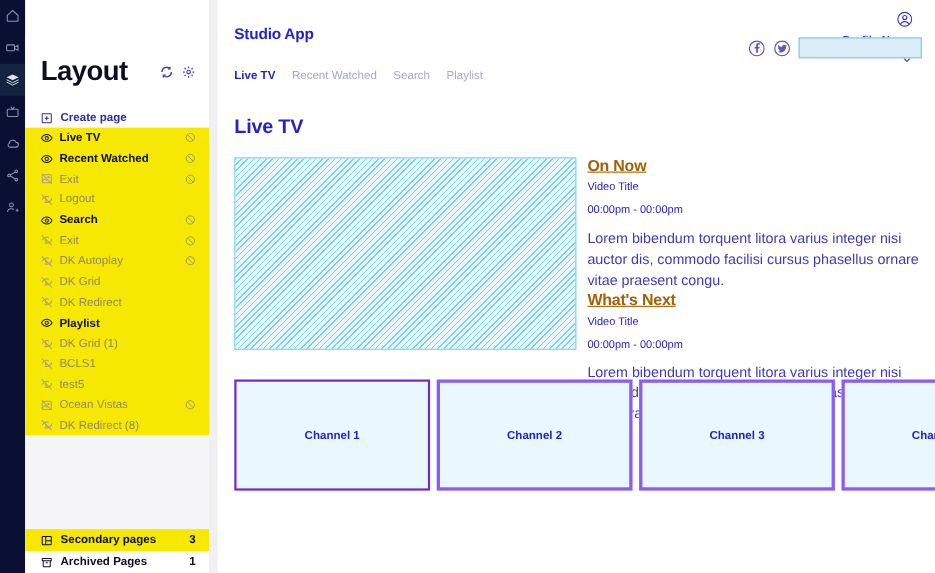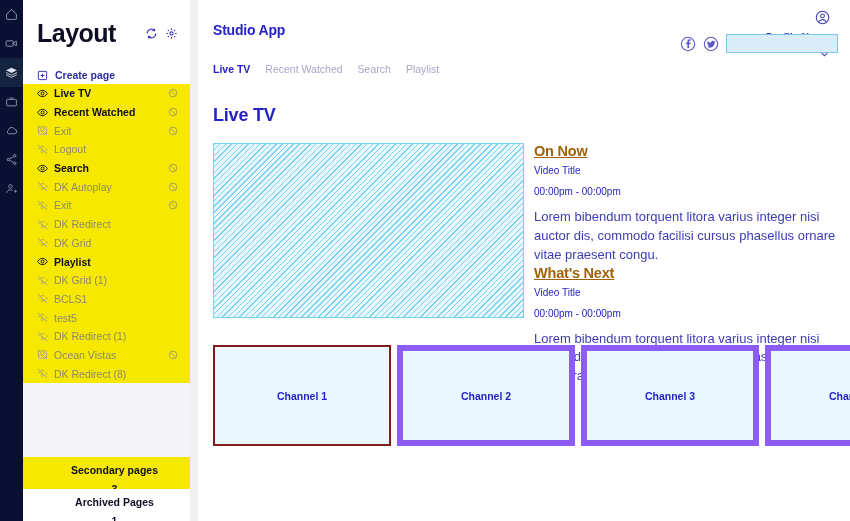--- a/index.html
+++ b/index.html
@@ -27,20 +27,21 @@
   
   #sidebar {
     position: absolute; left: 23px; top: 0; width: 167px; height: 521px;
     background: #ffffff;
     display: flex; flex-direction: column;
   }
   #sidebar-header {
     height: 66px; padding: 0 12px 0 14px;
     display: flex; align-items: center; justify-content: space-between;
     background: #ffffff;
+    margin-top: 32px;
   }
   #sidebar-title {
     font-size: 25px; font-weight: bold; color: #0d0d23;
     letter-spacing: -0.5px;
   }
   #sidebar-header-icons { display: flex; gap: 7px; align-items: center; }
   .hdr-icon { cursor: pointer; display: block; }
 
   #create-row {
     height: 18px; display: flex; align-items: center; gap: 7px;
@@ -56,24 +57,23 @@
   }
   .page-row .pname { flex: 1; white-space: nowrap; overflow: hidden; }
   .page-row.on .pname { color: #0d0d23; font-weight: bold; }
   .page-row.off .pname { color: #8d8a6a; font-weight: normal; }
   .eye { flex: 0 0 11px; width: 11px; height: 11px; }
   .block { flex: 0 0 10px; width: 10px; height: 10px; }
 
   #list-filler { flex: 1; background: #f5f5f7; }
 
   .footer-row {
-    height: 32px; display: flex; align-items: center; gap: 7px;
-    padding: 0 12px 0 28px; font-size: 10.5px; color: #0d0d23;
+    height: 20px; display: flex; align-items: center; gap: 7px;
+    padding: 0 12px 0 14px; font-size: 10.5px; color: #0d0d23;
     font-weight: 600;
-    flex-direction: column;
   }
   #secondary-row { background: #f7e800; }
   #archived-row { background: #ffffff; align-items: center; }
   .footer-row .flabel { flex: 1; }
   .footer-row .fcount { font-size: 10.5px; }
 
   
   #gap {
     position: absolute; left: 190px; top: 0; width: 8px; height: 521px;
     background: #f0f0f2;
@@ -148,26 +148,26 @@
     font-size: 13px; color: #3d3bb5; margin-top: 11px; line-height: 1.45;
   }
   .sched-block + .sched-block { }
 
   #channels {
     position: absolute; left: 15px; top: 345px;
     display: flex; gap: 6px;
   }
   .channel-card {
     width: 178px; height: 101px;
-    background: #e9f8fe; border: 6px solid #8b5cf6;
+    background: #e9f8fe; border: 3px solid #8b5cf6;
     display: flex; align-items: center; justify-content: center;
     font-size: 10.5px; font-weight: bold; color: #2622c7;
     cursor: pointer; flex: 0 0 auto;
   }
-  .channel-card.selected { border: 2px solid #7f1d1d; }
+  .channel-card.selected { border: 2px solid #6d28d9; }
 </style>
 </head>
 <body>
 
 <div id="app">
 
   <div id="rail">
     <div class="rail-item">
       <svg width="13" height="13" viewBox="0 0 24 24" fill="none" stroke="#8792ad" stroke-width="1.8">
         <path d="M3 11 12 3l9 8v9a1 1 0 0 1-1 1H4a1 1 0 0 1-1-1z"></path>
@@ -296,57 +296,57 @@
             <path d="M5.6 5.6l12.8 12.8"></path>
           </svg>
         </div>
         <div class="page-row off">
           <svg class="eye" viewBox="0 0 24 24" fill="none" stroke="#a9a37e" stroke-width="2">
     <path d="M3 12s4-6.5 9-6.5c1.5 0 2.9.4 4.1 1"></path>
             <path d="M20.6 9.3c.8 1.1 1.4 2 1.4 2s-4 6.5-10 6.5c-1.6 0-3-.4-4.3-1"></path>
     <path d="M9.8 9.8a3.2 3.2 0 0 0 4.4 4.4"></path>
             <path d="M2 2l20 20"></path>
           </svg>
+          <span class="pname">Exit</span>
+          <svg class="block" viewBox="0 0 24 24" fill="none" stroke="#9a9470" stroke-width="2">
+    <circle cx="12" cy="12" r="9"></circle>
+            <path d="M5.6 5.6l12.8 12.8"></path>
+          </svg>
+        </div>
+        <div class="page-row off">
+          <svg class="eye" viewBox="0 0 24 24" fill="none" stroke="#a9a37e" stroke-width="2">
+    <path d="M3 12s4-6.5 9-6.5c1.5 0 2.9.4 4.1 1"></path>
+            <path d="M20.6 9.3c.8 1.1 1.4 2 1.4 2s-4 6.5-10 6.5c-1.6 0-3-.4-4.3-1"></path>
+    <path d="M9.8 9.8a3.2 3.2 0 0 0 4.4 4.4"></path>
+            <path d="M2 2l20 20"></path>
+          </svg>
           <span class="pname">DK Autoplay</span>
           <svg class="block" viewBox="0 0 24 24" fill="none" stroke="#9a9470" stroke-width="2">
     <circle cx="12" cy="12" r="9"></circle>
             <path d="M5.6 5.6l12.8 12.8"></path>
           </svg>
         </div>
         <div class="page-row off">
           <svg class="eye" viewBox="0 0 24 24" fill="none" stroke="#a9a37e" stroke-width="2">
     <path d="M3 12s4-6.5 9-6.5c1.5 0 2.9.4 4.1 1"></path>
             <path d="M20.6 9.3c.8 1.1 1.4 2 1.4 2s-4 6.5-10 6.5c-1.6 0-3-.4-4.3-1"></path>
     <path d="M9.8 9.8a3.2 3.2 0 0 0 4.4 4.4"></path>
             <path d="M2 2l20 20"></path>
           </svg>
-          <span class="pname">Exit</span>
-          <svg class="block" viewBox="0 0 24 24" fill="none" stroke="#9a9470" stroke-width="2">
-    <circle cx="12" cy="12" r="9"></circle>
-            <path d="M5.6 5.6l12.8 12.8"></path>
-          </svg>
+          <span class="pname">DK Grid</span>
+          <span class="block"></span>
         </div>
         <div class="page-row off">
           <svg class="eye" viewBox="0 0 24 24" fill="none" stroke="#a9a37e" stroke-width="2">
     <path d="M3 12s4-6.5 9-6.5c1.5 0 2.9.4 4.1 1"></path>
             <path d="M20.6 9.3c.8 1.1 1.4 2 1.4 2s-4 6.5-10 6.5c-1.6 0-3-.4-4.3-1"></path>
     <path d="M9.8 9.8a3.2 3.2 0 0 0 4.4 4.4"></path>
             <path d="M2 2l20 20"></path>
           </svg>
           <span class="pname">DK Redirect</span>
-          <span class="block"></span>
-        </div>
-        <div class="page-row off">
-          <svg class="eye" viewBox="0 0 24 24" fill="none" stroke="#a9a37e" stroke-width="2">
-    <path d="M3 12s4-6.5 9-6.5c1.5 0 2.9.4 4.1 1"></path>
-            <path d="M20.6 9.3c.8 1.1 1.4 2 1.4 2s-4 6.5-10 6.5c-1.6 0-3-.4-4.3-1"></path>
-    <path d="M9.8 9.8a3.2 3.2 0 0 0 4.4 4.4"></path>
-            <path d="M2 2l20 20"></path>
-          </svg>
-          <span class="pname">DK Grid</span>
           <span class="block"></span>
         </div>
         <div class="page-row on">
           <svg class="eye" viewBox="0 0 24 24" fill="none" stroke="#0d0d23" stroke-width="2">
       <path d="M1.5 12S5.5 5 12 5s10.5 7 10.5 7-4 7-10.5 7S1.5 12 1.5 12z"></path>
             <circle cx="12" cy="12" r="3.2"></circle>
           </svg>
           <span class="pname">Playlist</span>
           <span class="block"></span>
         </div>
@@ -371,30 +371,20 @@
           <span class="block"></span>
         </div>
         <div class="page-row off">
           <svg class="eye" viewBox="0 0 24 24" fill="none" stroke="#a9a37e" stroke-width="2">
     <path d="M3 12s4-6.5 9-6.5c1.5 0 2.9.4 4.1 1"></path>
             <path d="M20.6 9.3c.8 1.1 1.4 2 1.4 2s-4 6.5-10 6.5c-1.6 0-3-.4-4.3-1"></path>
     <path d="M9.8 9.8a3.2 3.2 0 0 0 4.4 4.4"></path>
             <path d="M2 2l20 20"></path>
           </svg>
           <span class="pname">test5</span>
-          <span class="block"></span>
-        </div>
-        <div class="page-row off">
-          <svg class="eye" viewBox="0 0 24 24" fill="none" stroke="#a9a37e" stroke-width="2">
-    <path d="M3 12s4-6.5 9-6.5c1.5 0 2.9.4 4.1 1"></path>
-            <path d="M20.6 9.3c.8 1.1 1.4 2 1.4 2s-4 6.5-10 6.5c-1.6 0-3-.4-4.3-1"></path>
-    <path d="M9.8 9.8a3.2 3.2 0 0 0 4.4 4.4"></path>
-            <path d="M2 2l20 20"></path>
-          </svg>
-          <span class="pname">DK Redirect (1)</span>
           <span class="block"></span>
         </div>
         <div class="page-row off">
           <svg class="eye" viewBox="0 0 24 24" fill="none" stroke="#a9a37e" stroke-width="2">
       <rect x="3" y="4" width="18" height="16" rx="2"></rect>
             <path d="M3 17l5-5 4 4"></path>
             <circle cx="15.5" cy="9" r="1.4"></circle>
             <path d="M2 2l20 20"></path>
           </svg>
           <span class="pname">Ocean Vistas</span>

